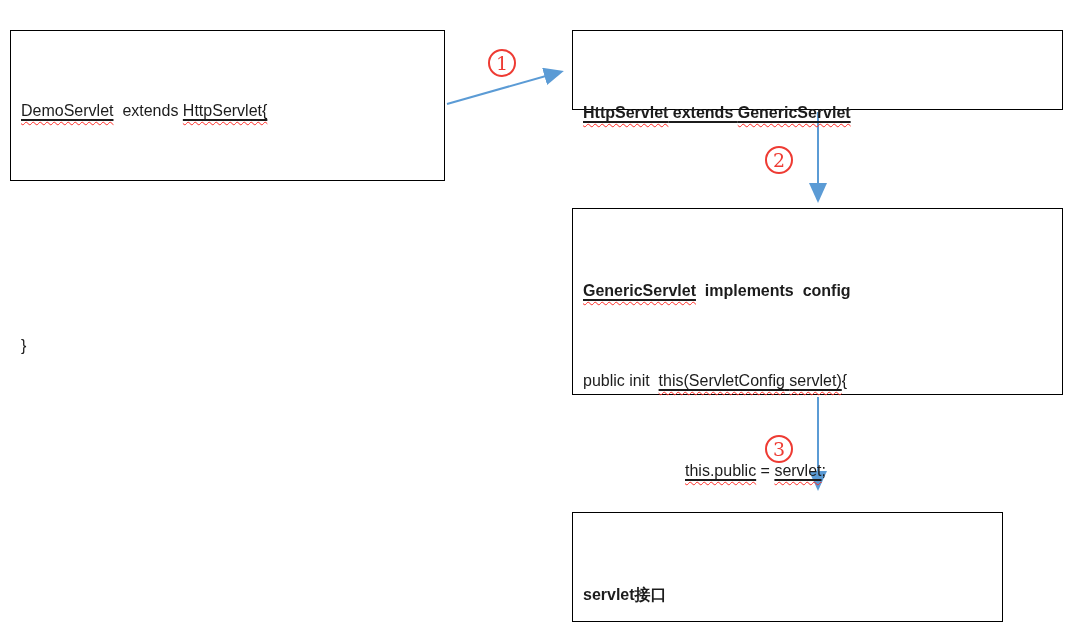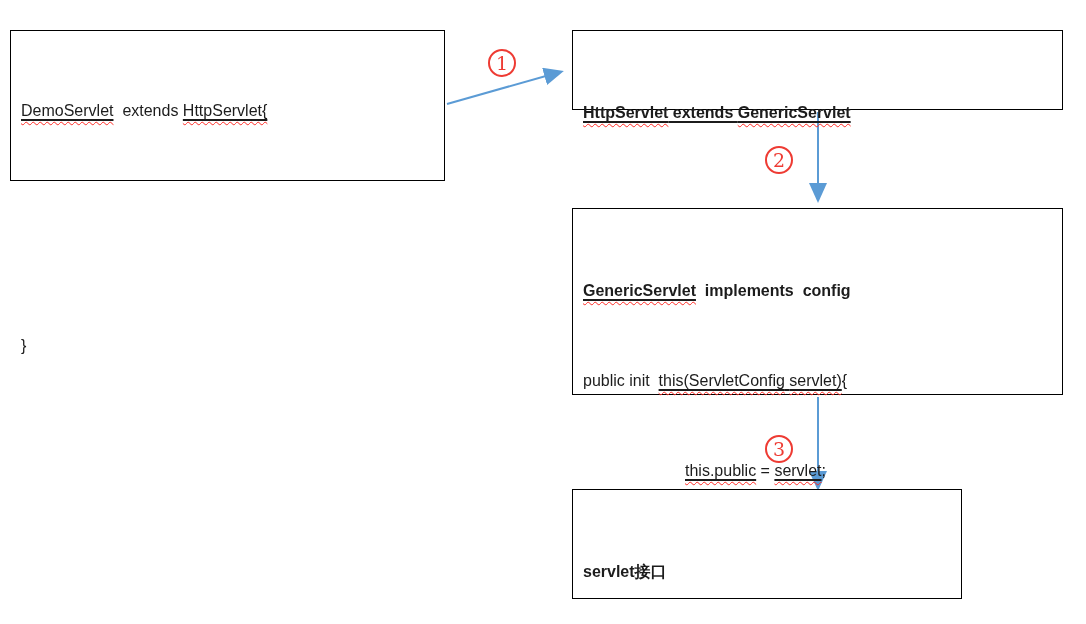--- a/index.html
+++ b/index.html
@@ -4,21 +4,21 @@
 <style>
   html,body{margin:0;padding:0;background:#ffffff;}
   .stage{position:relative;width:1086px;height:624px;background:#ffffff;overflow:hidden;
          font-family:"Liberation Sans","DejaVu Sans",sans-serif;color:#1c1c1c;}
   .arrows{position:absolute;left:0;top:0;width:1086px;height:624px;pointer-events:none;}
   .bx{position:absolute;border:1.5px solid #000;background:#fff;box-sizing:border-box;
       font-size:16px;line-height:30px;padding:7px 10px;white-space:pre-wrap;}
   .bx-demo{left:10px;top:30px;width:435px;height:151px;line-height:29px;}
   .bx-http{left:572px;top:30px;width:491px;height:80px;}
   .bx-generic{left:572px;top:208px;width:491px;height:187px;}
-  .bx-servlet{left:572px;top:489px;width:390px;height:110px;}
+  .bx-servlet{left:572px;top:512px;width:431px;height:110px;}
   .line{min-height:1em;}
   .ind{padding-left:102px;}
   .b{font-weight:700;}
   .u{text-decoration:underline;text-decoration-thickness:1.5px;text-underline-offset:3px;
      text-decoration-color:#1c1c1c;}
   .w{text-decoration:underline;text-decoration-style:wavy;text-decoration-color:#ff2b25;
      text-decoration-thickness:1px;text-underline-offset:5px;}
   .cjk{font-family:"DejaVu Serif","Liberation Serif",serif;}
   .step{position:absolute;width:28px;height:28px;box-sizing:border-box;border:2px solid #ee3b33;
         border-radius:50%;color:#ee3b33;font-family:"DejaVu Serif","Liberation Serif",serif;

